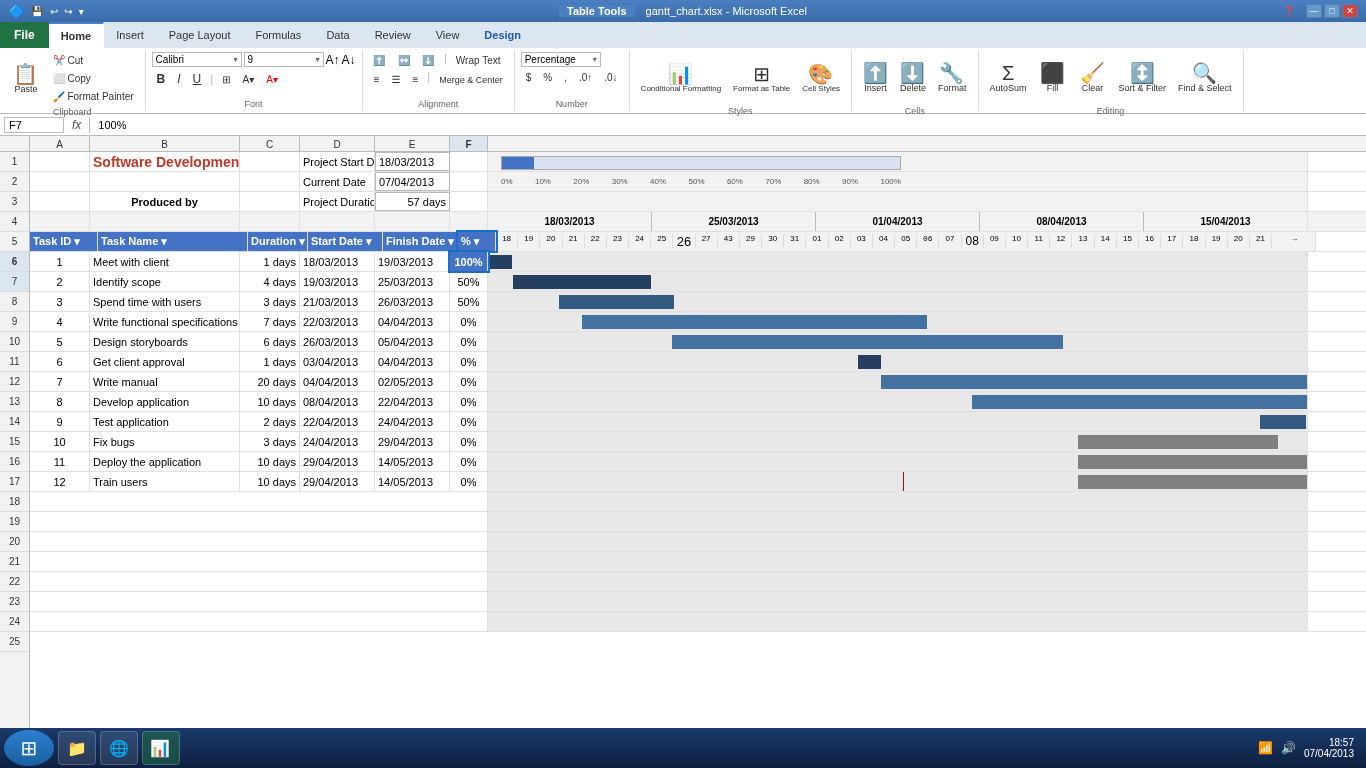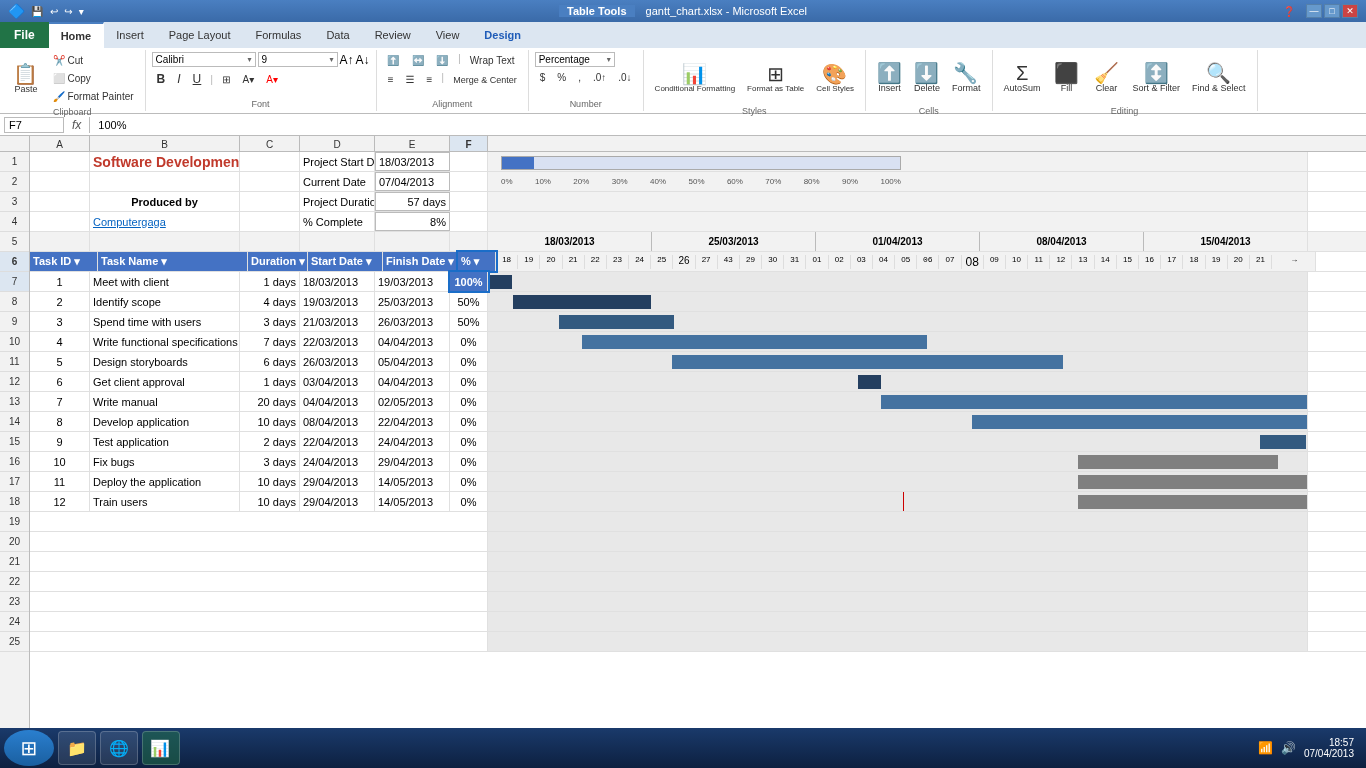--- a/index.html
+++ b/index.html
@@ -388,21 +388,21 @@
           <span>Format Painter</span>
         </div>
       </div>
     </div>
     <div class="ribbon-group-label">Clipboard</div>
   </div>
 
   <div class="ribbon-group" style="min-width:130px;">
     <div class="ribbon-group-content" style="flex-direction:column; align-items:flex-start; gap:2px;">
       <div style="display:flex; gap:2px; align-items:center;">
-        <div class="number-format-box" style="width:104px;">
+        <div class="number-format-box" style="width:90px;">
           <span>Calibri</span>
           <span class="dropdown-arrow">▾</span>
         </div>
         <div class="number-format-box" style="width:32px;">
           <span>9</span>
           <span class="dropdown-arrow">▾</span>
         </div>
         <span style="cursor:pointer; font-size:12px;">A↑</span>
         <span style="cursor:pointer; font-size:12px;">A↓</span>
       </div>
@@ -636,35 +636,20 @@
         <div class="grid-cell" style="width:75px;">
           <span>Project Duration</span>
         </div>
         <div class="grid-cell right" style="width:75px; border:1px solid #bbb;">
           <span>57 days</span>
         </div>
         <div class="grid-cell" style="width:38px;"></div>
         <div class="grid-cell" style="width:820px; background:#f2f2f2;"></div>
       </div>
 
-      <div class="grid-row">
-        <div class="grid-cell" style="width:60px;"></div>
-        <div class="grid-cell link" style="width:150px;">
-          <span>Computergaga</span>
-        </div>
-        <div class="grid-cell" style="width:60px;"></div>
-        <div class="grid-cell" style="width:75px;">
-          <span>% Complete</span>
-        </div>
-        <div class="grid-cell right" style="width:75px; border:1px solid #bbb;">
-          <span>8%</span>
-        </div>
-        <div class="grid-cell" style="width:38px;"></div>
-        <div class="grid-cell" style="width:820px; background:#f2f2f2;"></div>
-      </div>
 
       <div class="grid-row" style="background:#f2f2f2;">
         <div class="grid-cell" style="width:60px; background:#f2f2f2;"></div>
         <div class="grid-cell" style="width:150px; background:#f2f2f2;"></div>
         <div class="grid-cell" style="width:60px; background:#f2f2f2;"></div>
         <div class="grid-cell" style="width:75px; background:#f2f2f2;"></div>
         <div class="grid-cell" style="width:75px; background:#f2f2f2;"></div>
         <div class="grid-cell" style="width:38px; background:#f2f2f2;"></div>
 
         <div class="grid-cell" style="width:820px; background:#f2f2f2; overflow:hidden; font-size:10px; font-weight:bold; padding:0;">
@@ -691,21 +676,21 @@
 
             <div style="width:23px; border-right:1px solid #ddd; text-align:center; font-size:8px;">18</div>
             <div style="width:23px; border-right:1px solid #ddd; text-align:center; font-size:8px;">19</div>
             <div style="width:23px; border-right:1px solid #ddd; text-align:center; font-size:8px;">20</div>
             <div style="width:23px; border-right:1px solid #ddd; text-align:center; font-size:8px;">21</div>
             <div style="width:23px; border-right:1px solid #ddd; text-align:center; font-size:8px;">22</div>
             <div style="width:23px; border-right:1px solid #ddd; text-align:center; font-size:8px;">23</div>
             <div style="width:23px; border-right:1px solid #ddd; text-align:center; font-size:8px;">24</div>
 
             <div style="width:23px; border-right:1px solid #ddd; text-align:center; font-size:8px;">25</div>
-            <div style="width:23px; border-right:1px solid #ddd; text-align:center; font-size:10px;">26</div>
+            <div style="width:23px; border-right:1px solid #ddd; text-align:center; font-size:13px;">26</div>
             <div style="width:23px; border-right:1px solid #ddd; text-align:center; font-size:8px;">27</div>
             <div style="width:23px; border-right:1px solid #ddd; text-align:center; font-size:8px;">43</div>
             <div style="width:23px; border-right:1px solid #ddd; text-align:center; font-size:8px;">29</div>
             <div style="width:23px; border-right:1px solid #ddd; text-align:center; font-size:8px;">30</div>
             <div style="width:23px; border-right:1px solid #ddd; text-align:center; font-size:8px;">31</div>
 
             <div style="width:23px; border-right:1px solid #ddd; text-align:center; font-size:8px;">01</div>
             <div style="width:23px; border-right:1px solid #ddd; text-align:center; font-size:8px;">02</div>
             <div style="width:23px; border-right:1px solid #ddd; text-align:center; font-size:8px;">03</div>
             <div style="width:23px; border-right:1px solid #ddd; text-align:center; font-size:8px;">04</div>

